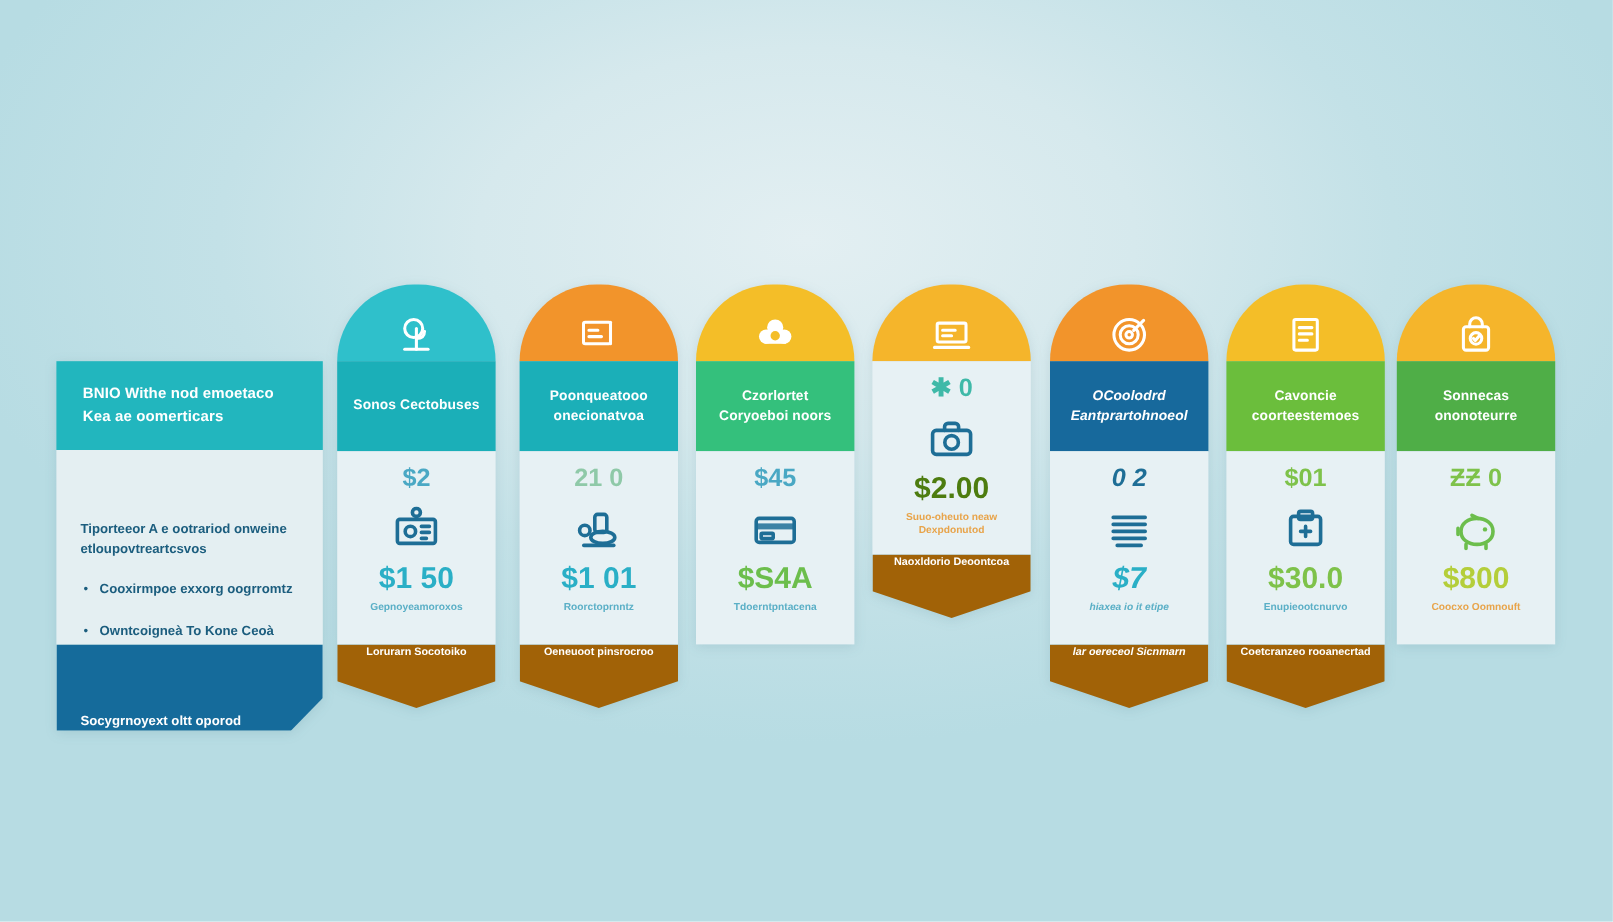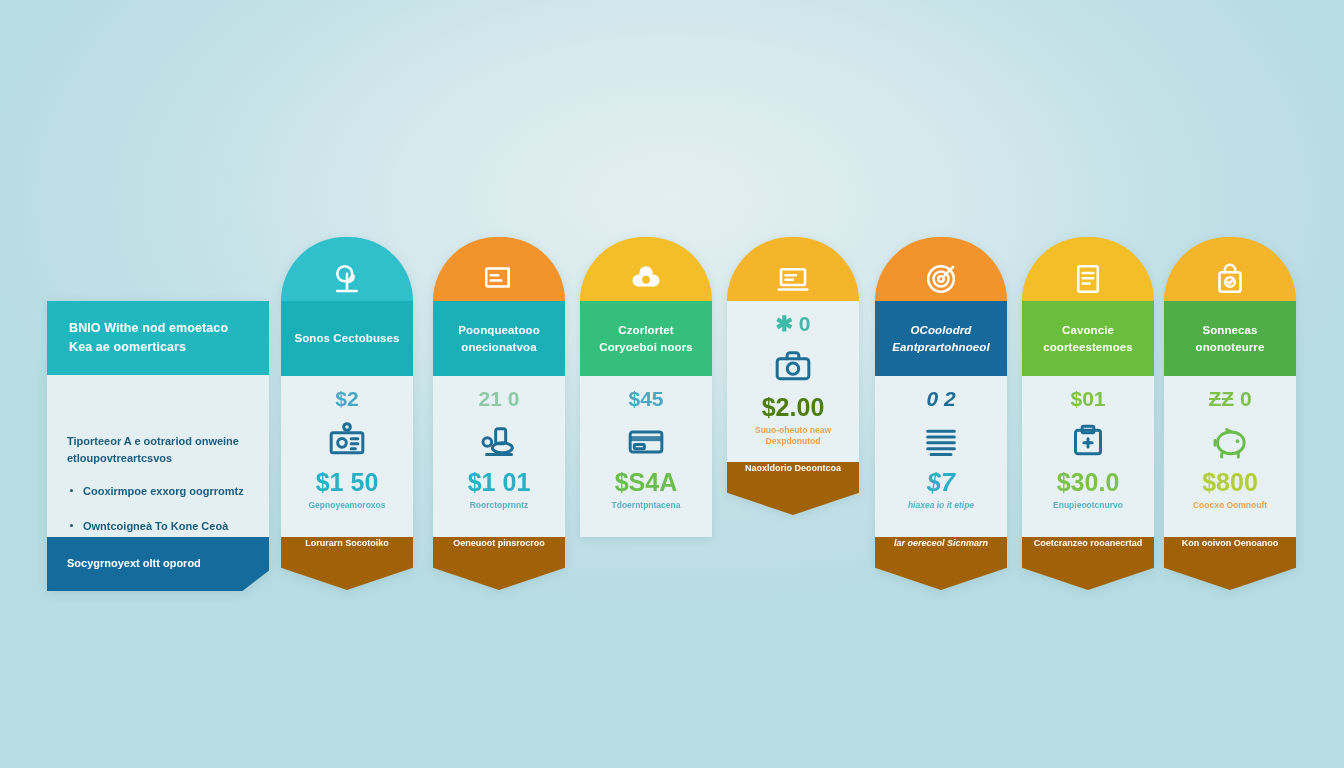--- a/index.html
+++ b/index.html
@@ -40,21 +40,21 @@
   .fp-bullets { list-style:none; }
   .fp-bullets li {
     color:#1B5D7E; font-size:11px; line-height:1.5; font-weight:600;
     position:relative; padding-left:16px; margin-bottom:18px;
   }
   .fp-bullets li::before {
     content:""; position:absolute; left:3px; top:6px;
     width:3px; height:3px; border-radius:50%; background:#1B5D7E;
   }
   .fp-footer {
-    height:54px; background:#156B9B; display:flex; align-items:center;
+    height:72px; background:#156B9B; display:flex; align-items:flex-end;
     padding:0 20px;
     clip-path: polygon(0 0, 100% 0, 100% 62%, 88% 100%, 0 100%);
   }
   .fp-footer-text {
     color:#FFFFFF; font-size:11px; font-weight:600; line-height:1.4;
   }
 
   
   .col {
     position:absolute; top:237px; width:132px;
@@ -311,19 +311,16 @@
         <svg viewBox="0 0 24 24">
               <path d="M20.5 12.5c0 4-3.6 6.5-8 6.5s-8-2.5-8-6.5S8.1 6 12.5 6s8 2.5 8 6.5z" fill="none" stroke="#6CBE4C" stroke-width="1.8" stroke-linecap="round" stroke-linejoin="round"></path>
        <circle cx="16.5" cy="11.5" r="1.1" fill="#6CBE4C"></circle>
        <path d="M3 11v3M7 19v2M17 19v2" fill="none" stroke="#6CBE4C" stroke-width="1.8" stroke-linecap="round" stroke-linejoin="round"></path>
               <path d="M10 4.5l3 1.5" fill="none" stroke="#6CBE4C" stroke-width="1.8" stroke-linecap="round" stroke-linejoin="round"></path>
             </svg>
       </div>
       <div class="price-main" style="color:#B4CE3A">$800</div>
       <div class="price-caption" style="color:#E8A44A">Coocxo Oomnouft</div>
     </div>
-    <div class="col-footer">
-      <div class="col-footer-text">Kon ooivon Oenoanoo</div>
-    </div>
       </div>
     </div>
 
 </div>
 
 </body></html>

